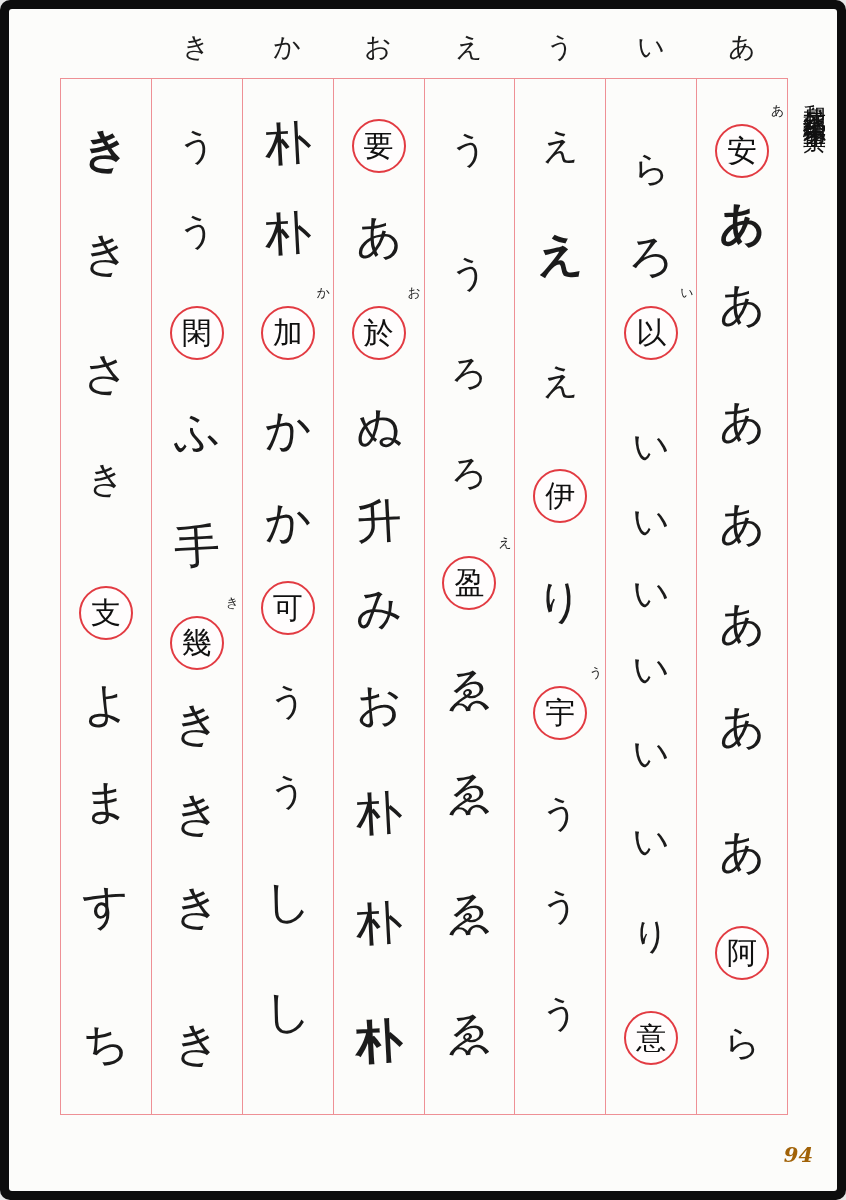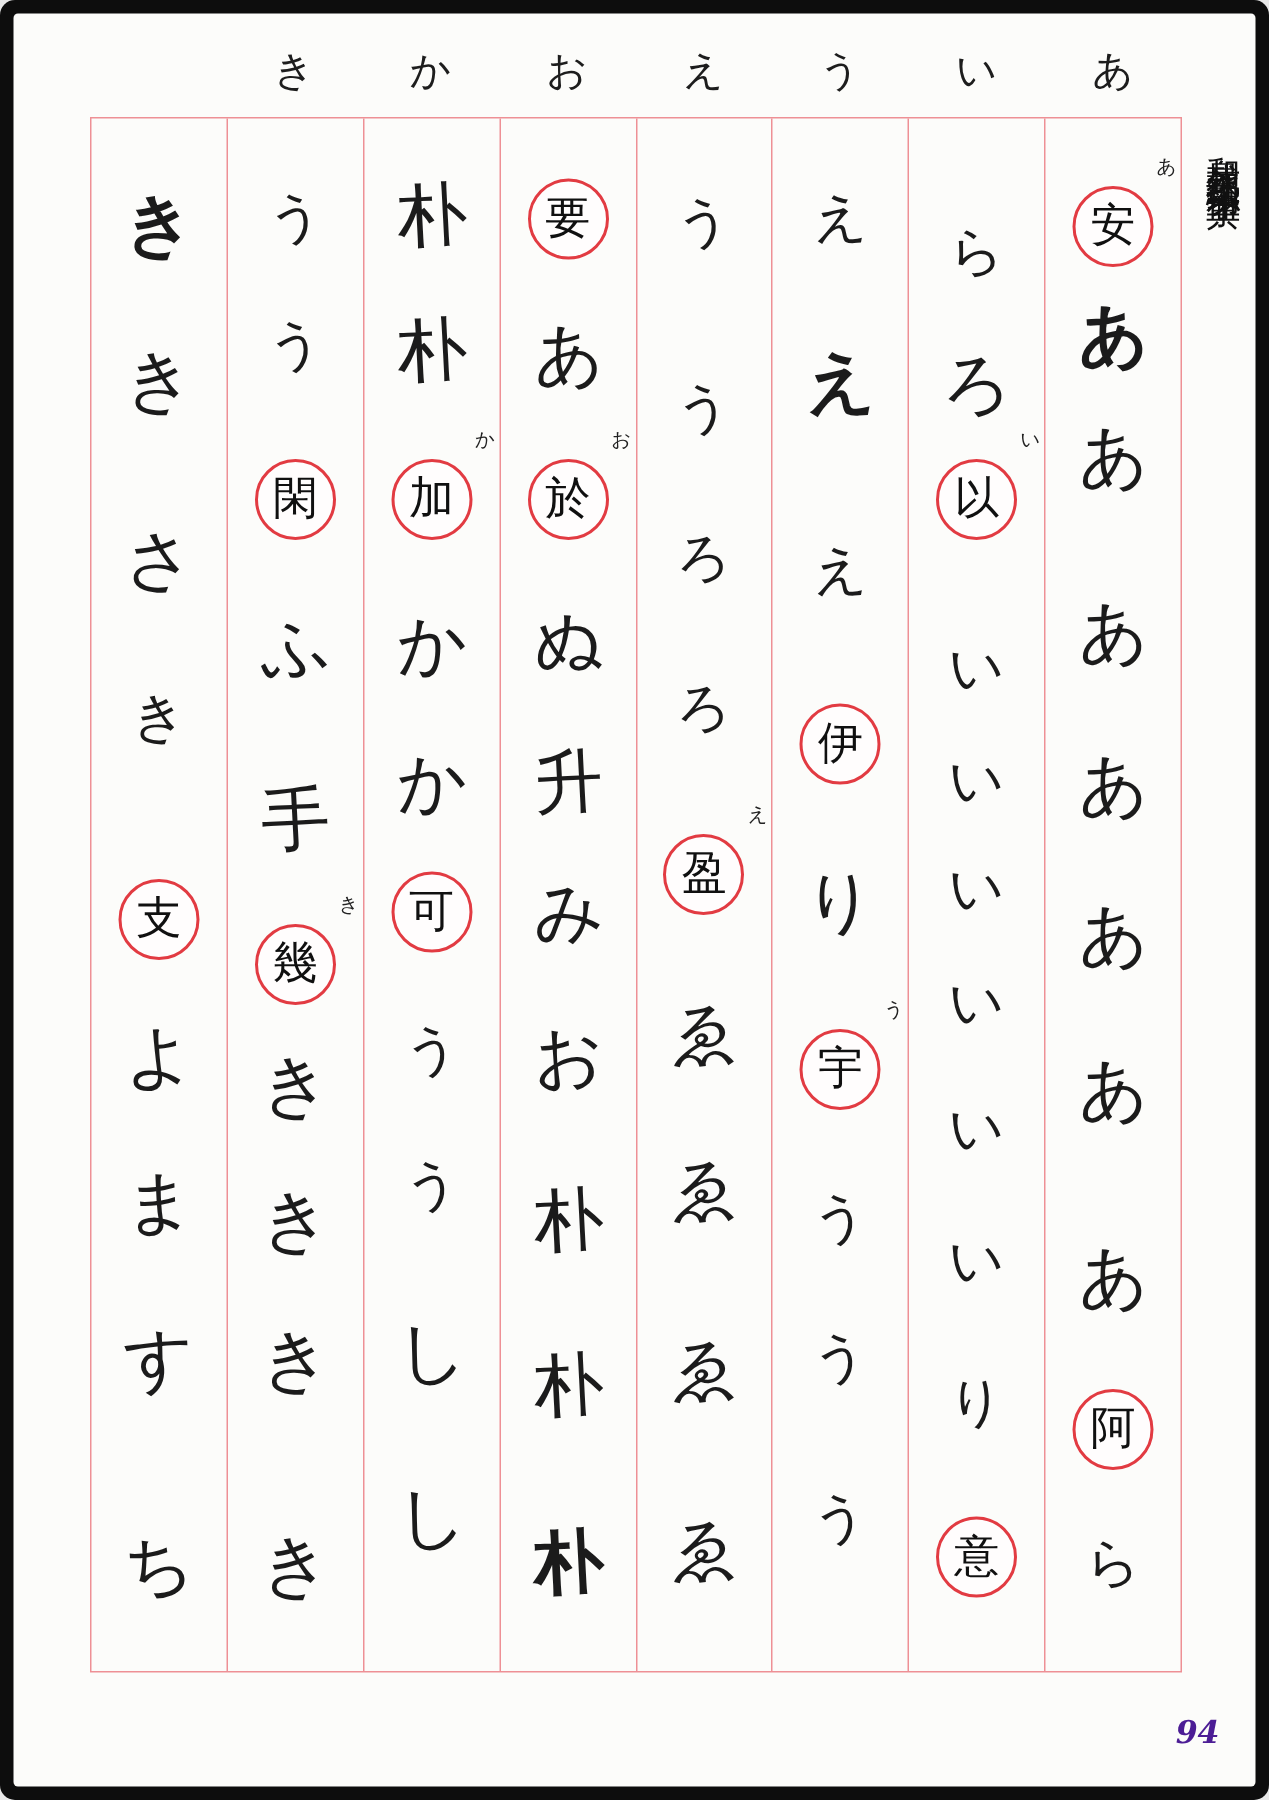--- a/index.html
+++ b/index.html
@@ -53,21 +53,21 @@
   }
   
   .vtitle{
     position:absolute;right:6px;top:76px;
     writing-mode:vertical-rl;text-orientation:upright;
     font-size:23px;letter-spacing:3px;color:#111;
   }
   
   .pagenum{
     position:absolute;right:24px;bottom:24px;
-    font-style:italic;font-size:21px;font-weight:700;color:#4c1d95;
+    font-style:italic;font-size:21px;font-weight:700;color:#a16207;
   }
 </style>
 </head>
 <body>
 
 <div class="screen">
   <div class="paper">
 
     <div class="header-row">
         <div class="hcell">あ</div>

